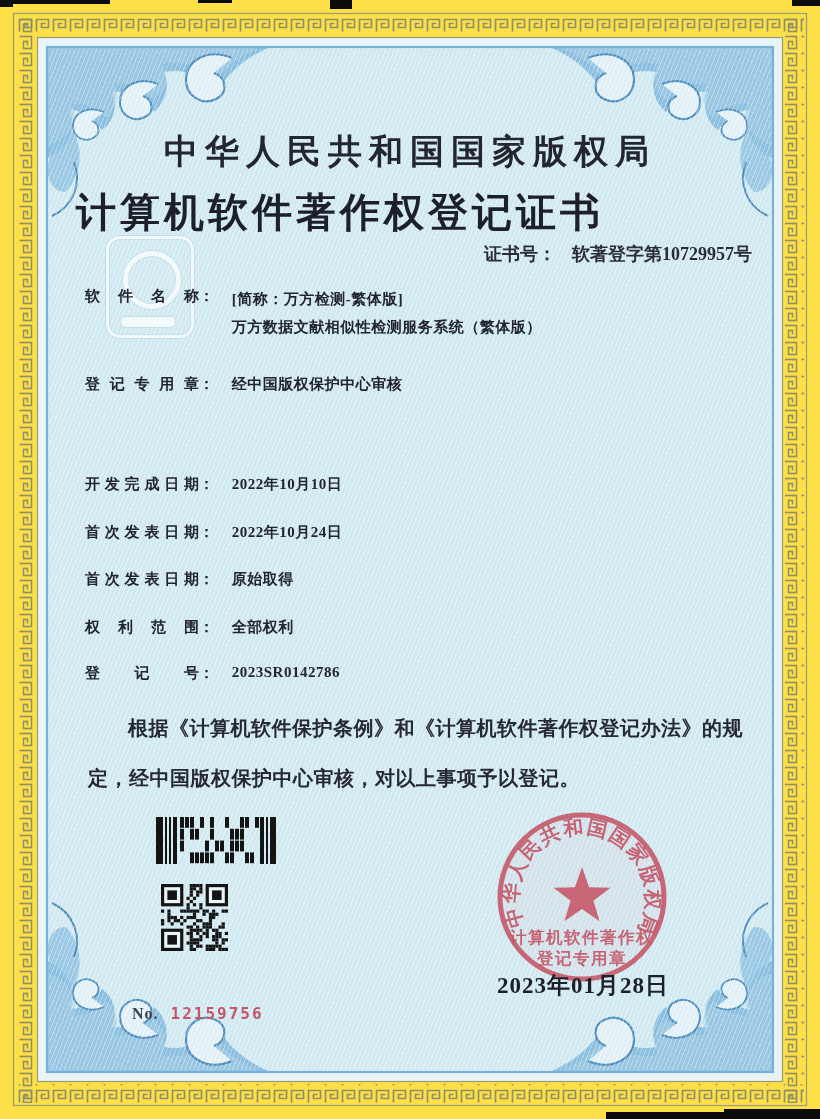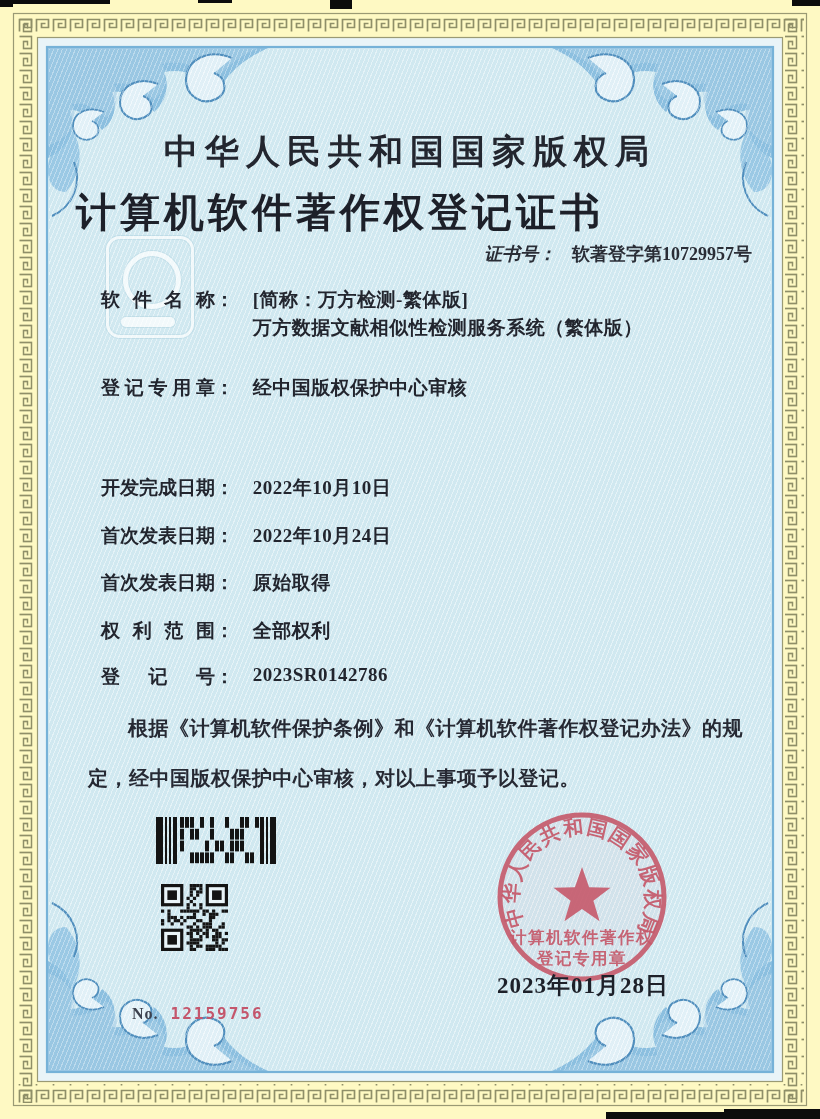--- a/index.html
+++ b/index.html
@@ -1,18 +1,18 @@
 <!DOCTYPE html>
 <html><head>
 <meta charset="utf-8">
 <style>
   html,body{margin:0;padding:0;background:#e9e9e4;}
   .page{
     position:relative;width:820px;height:1119px;overflow:hidden;
-    background:#fef9c3;
+    background:#fde047;
     font-family:"Liberation Serif","DejaVu Serif",serif;
     color:#22252e;
   }
   svg.frame{position:absolute;left:0;top:0;z-index:0;}
   .texture{
     position:absolute;left:49px;top:49px;width:722px;height:1021px;z-index:1;
     background:repeating-linear-gradient(112deg,rgba(255,255,255,.35) 0 1px,rgba(150,200,215,.10) 1px 4px);
     pointer-events:none;
   }
   
@@ -35,22 +35,22 @@
     text-align:center;font-size:34px;font-weight:bold;letter-spacing:7px;color:#23262f;
   }
   .cert-title{
     position:absolute;left:0;top:185px;width:680px;z-index:2;
     text-align:center;font-size:40px;font-weight:bold;letter-spacing:4px;color:#1d2029;
   }
   .certno{
     position:absolute;right:68px;top:242px;z-index:2;
     font-size:18px;font-weight:bold;color:#2a2d36;
   }
-  .certno .lblpart{margin-right:16px;font-style:italic;}
-  .row{position:absolute;left:101px;z-index:2;font-size:19px;font-weight:bold;white-space:nowrap;}
+  .certno .lblpart{margin-right:16px;}
+  .row{position:absolute;left:85px;z-index:2;font-size:15px;font-weight:bold;white-space:nowrap;}
   .row .lbl{display:inline-block;vertical-align:top;}
   .lbl-text{display:inline-block;width:114px;text-align:justify;text-align-last:justify;}
   .row .val{display:inline-block;vertical-align:top;margin-left:14px;letter-spacing:.5px;}
   .row .val div{line-height:25px;}
   .row.multiline .val div{margin-bottom:3px;}
   .statement{
     position:absolute;left:85px;top:700px;width:662px;z-index:2;margin:3px;
     font-size:20px;font-weight:bold;line-height:50px;letter-spacing:.5px;
     text-indent:40px;color:#262933;
   }

